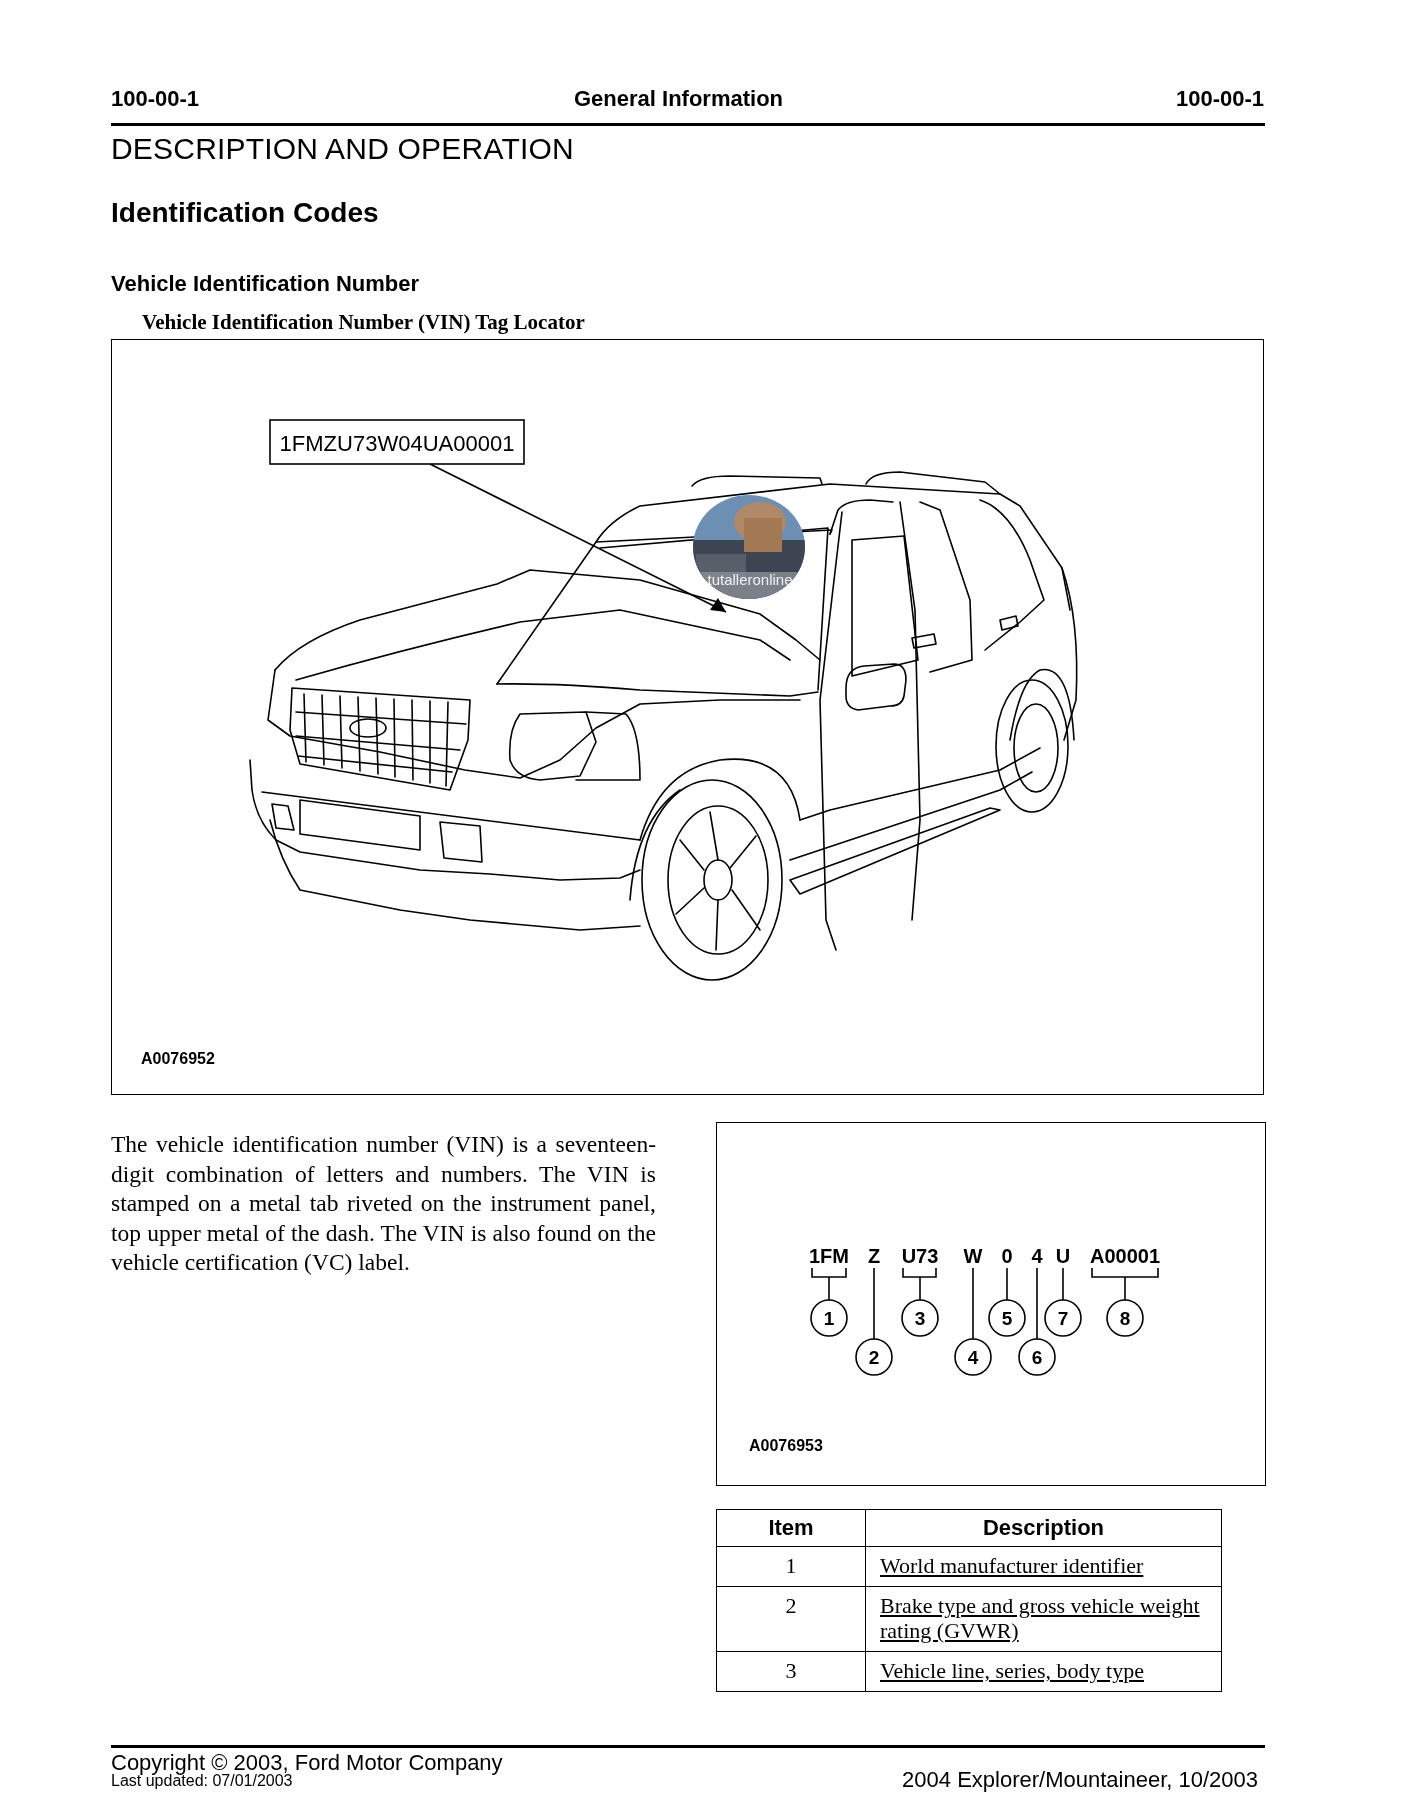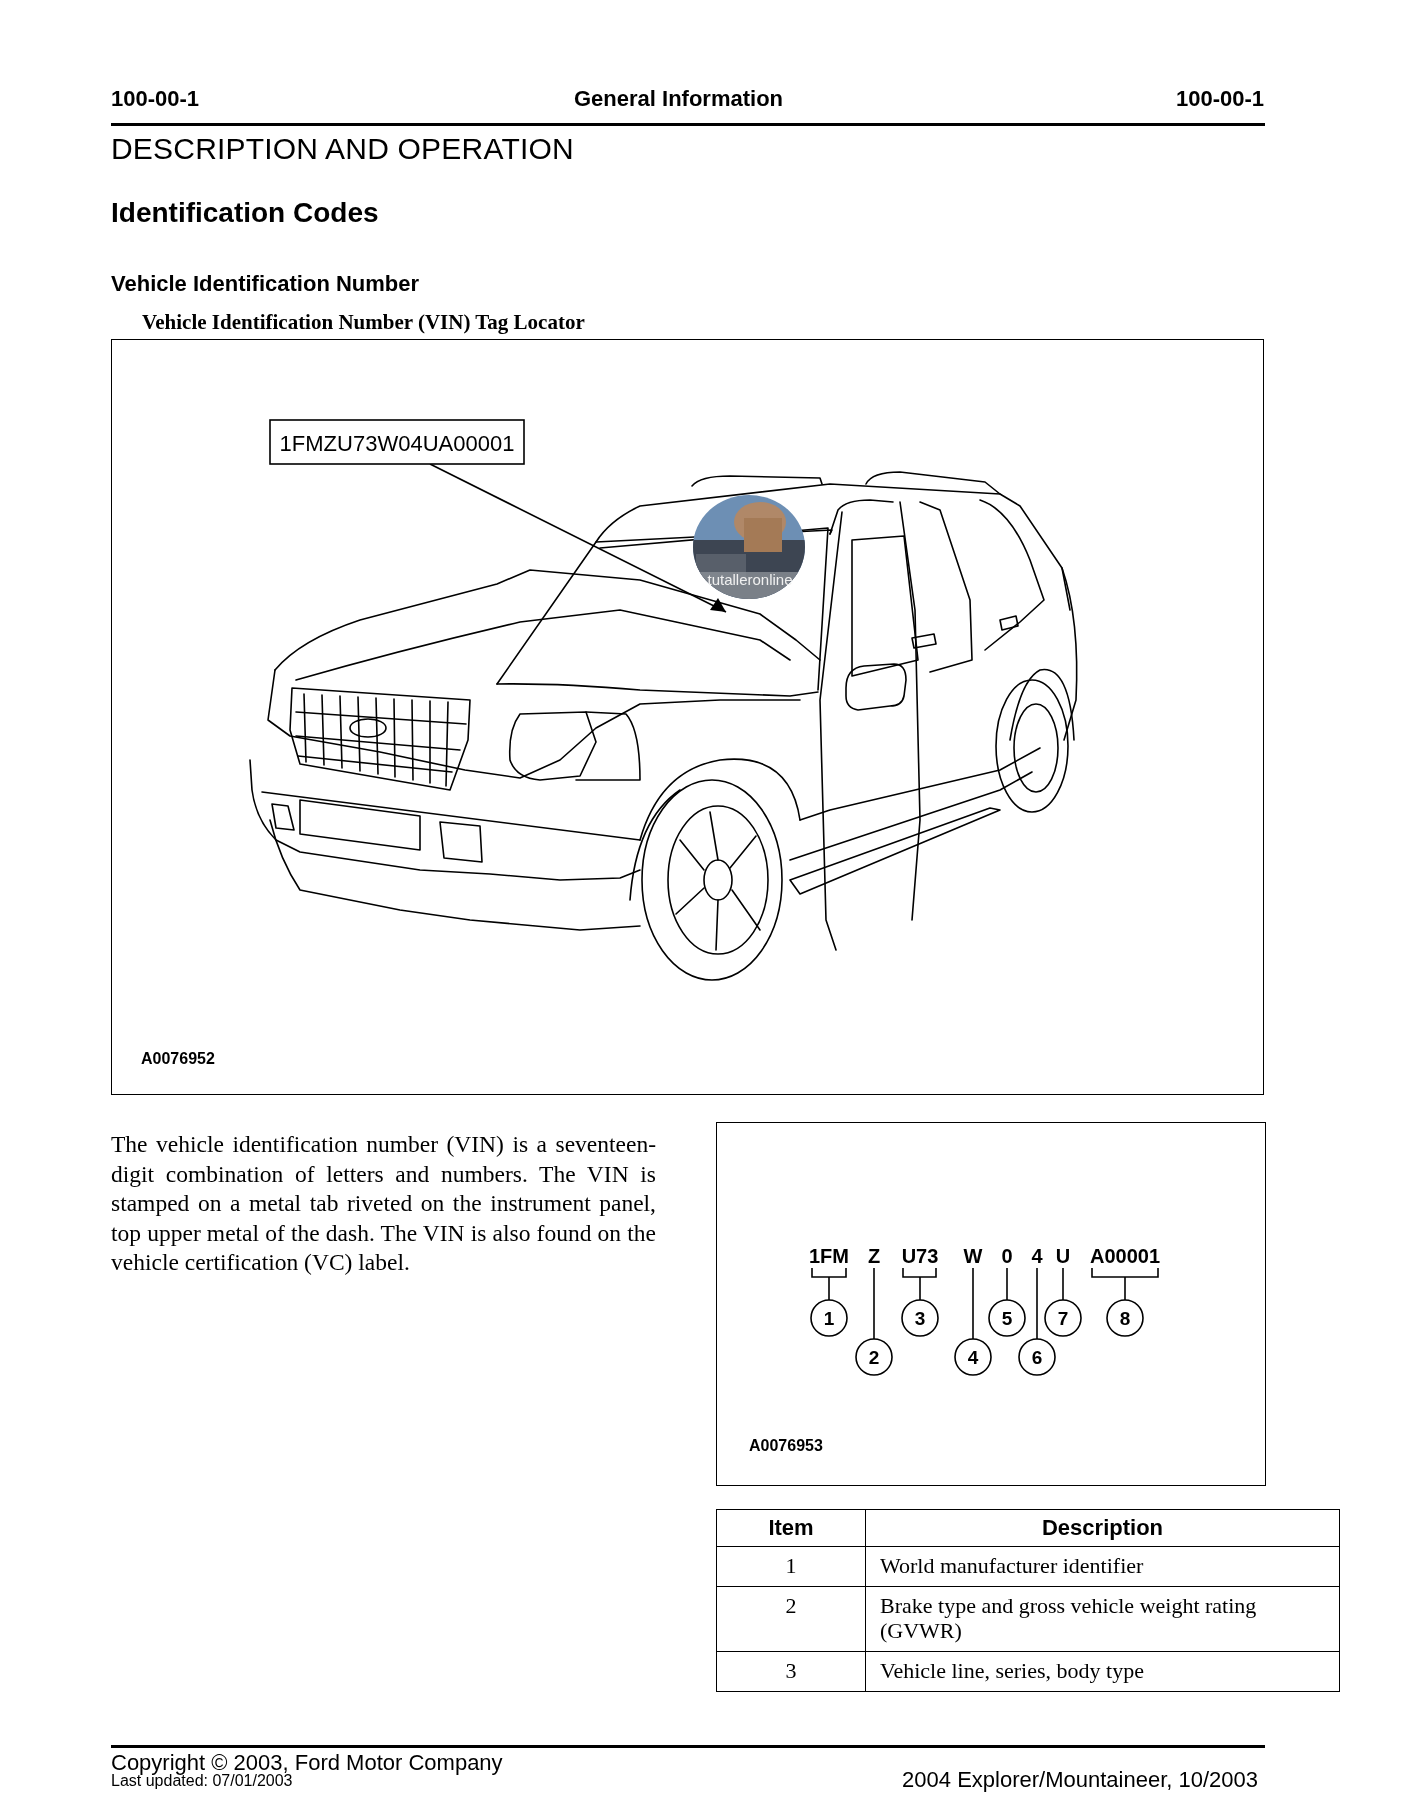--- a/index.html
+++ b/index.html
@@ -11,25 +11,25 @@
   .rule { position:absolute; background:#000; }
   #h1 { left:111px; top:132px; font-size:30px; font-weight:normal; letter-spacing:0.2px; }
   #h2 { left:111px; top:197px; font-size:28px; font-weight:bold; }
   #h3 { left:111px; top:271px; font-size:22px; font-weight:bold;text-align:center; }
   #figcap { left:111px; top:310px; font-size:21px; font-weight:bold;margin-left:31px; }
   .figbox { position:absolute; border:1.5px solid #000; box-sizing:border-box; }
   #fig1 { left:111px; top:339px; width:1153px; height:756px; }
   #fig2 { left:716px; top:1122px; width:550px; height:364px; }
   .figid { position:absolute; font-size:16px; font-weight:bold; }
   #para { left:111px; top:1130px; width:545px; font-size:23.5px; line-height:29.6px; text-align:justify; }
-  table#itemtbl { position:absolute; left:716px; top:1509px; width:624px; border-collapse:collapse; }
+  table#itemtbl { position:absolute; left:716px; top:1509px; width:506px; border-collapse:collapse; }
   #itemtbl td, #itemtbl th { border:1.5px solid #000; padding:0; vertical-align:middle; }
   #itemtbl th { font-family:"Liberation Sans", sans-serif; font-size:22px; font-weight:bold; height:36px; text-align:center; }
   #itemtbl td.item { font-family:"Liberation Serif", serif; font-size:22px; text-align:center; width:148px; vertical-align:top; padding-top:6px; }
-  #itemtbl td.desc { font-family:"Liberation Serif", serif; font-size:22px; padding:6px 10px 8px 14px; line-height:25px; vertical-align:top; }
+  #itemtbl td.desc { font-family:"Liberation Serif", serif; font-size:22px; padding:6px 10px 8px 14px; line-height:25px; vertical-align:top;text-decoration:underline; }
   #foot-copy { left:111px; top:1750px; font-size:22px; }
   #foot-upd { left:111px; top:1772px; font-size:16px; }
   #foot-model { right:144px; top:1767px; font-size:22px; }
   svg text { font-family:"Liberation Sans", sans-serif; }
 </style>
 </head>
 <body>
 
 <div class="abs sans hdr" style="left:111px;">100-00-1</div>
 <div class="abs sans hdr" style="left:574px;">General Information</div>

